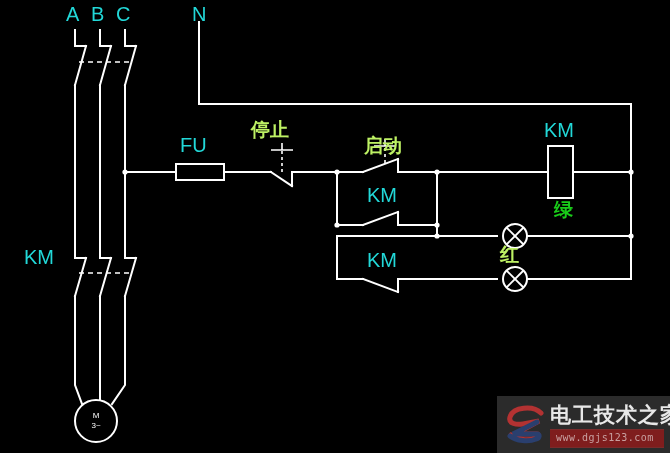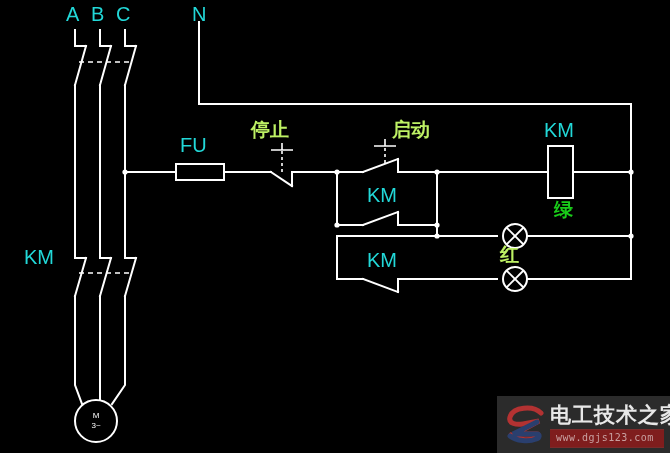--- a/index.html
+++ b/index.html
@@ -262,21 +262,21 @@
   <div class="lbl lbl-cyan" style="left:91px; top:4px;">B</div>
   <div class="lbl lbl-cyan" style="left:116px; top:4px;">C</div>
   <div class="lbl lbl-cyan" style="left:192px; top:4px;">N</div>
 
   <div class="lbl lbl-cyan" style="left:24px; top:247px;">KM</div>
 
   <div class="lbl lbl-cyan" style="left:180px; top:135px;">FU</div>
 
   <div class="lbl lbl-red" style="left:251px; top:120px;">停止</div>
 
-  <div class="lbl lbl-red" style="left:364px; top:120px;margin-left:28px;">启动</div>
+  <div class="lbl lbl-red" style="left:364px; top:136px;">启动</div>
 
   <div class="lbl lbl-cyan" style="left:367px; top:185px;">KM</div>
 
   <div class="lbl lbl-cyan" style="left:367px; top:250px;">KM</div>
 
   <div class="lbl lbl-cyan" style="left:544px; top:120px;">KM</div>
 
   <div class="lbl lbl-green" style="left:554px; top:200px;">绿</div>
 
   <div class="lbl lbl-red" style="left:500px; top:245px;">红</div>

